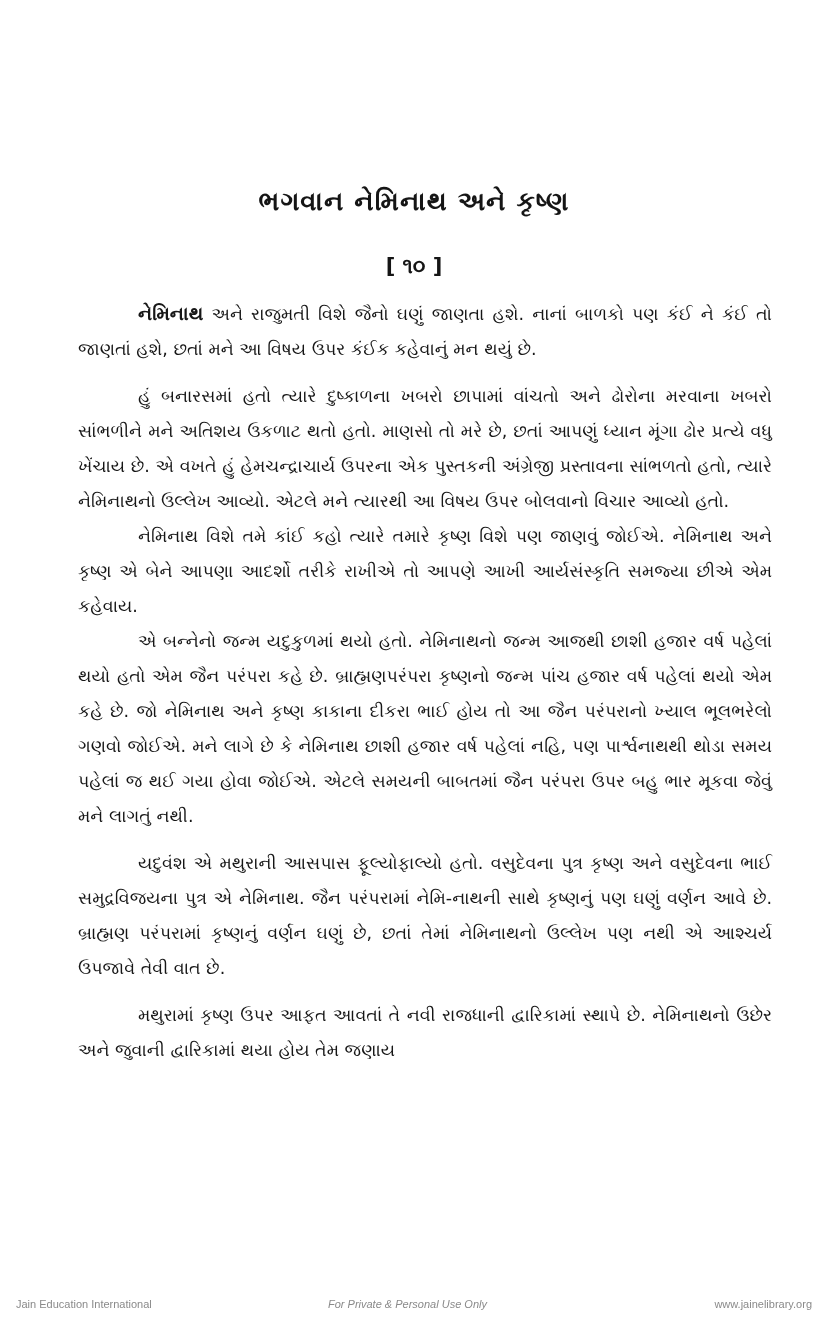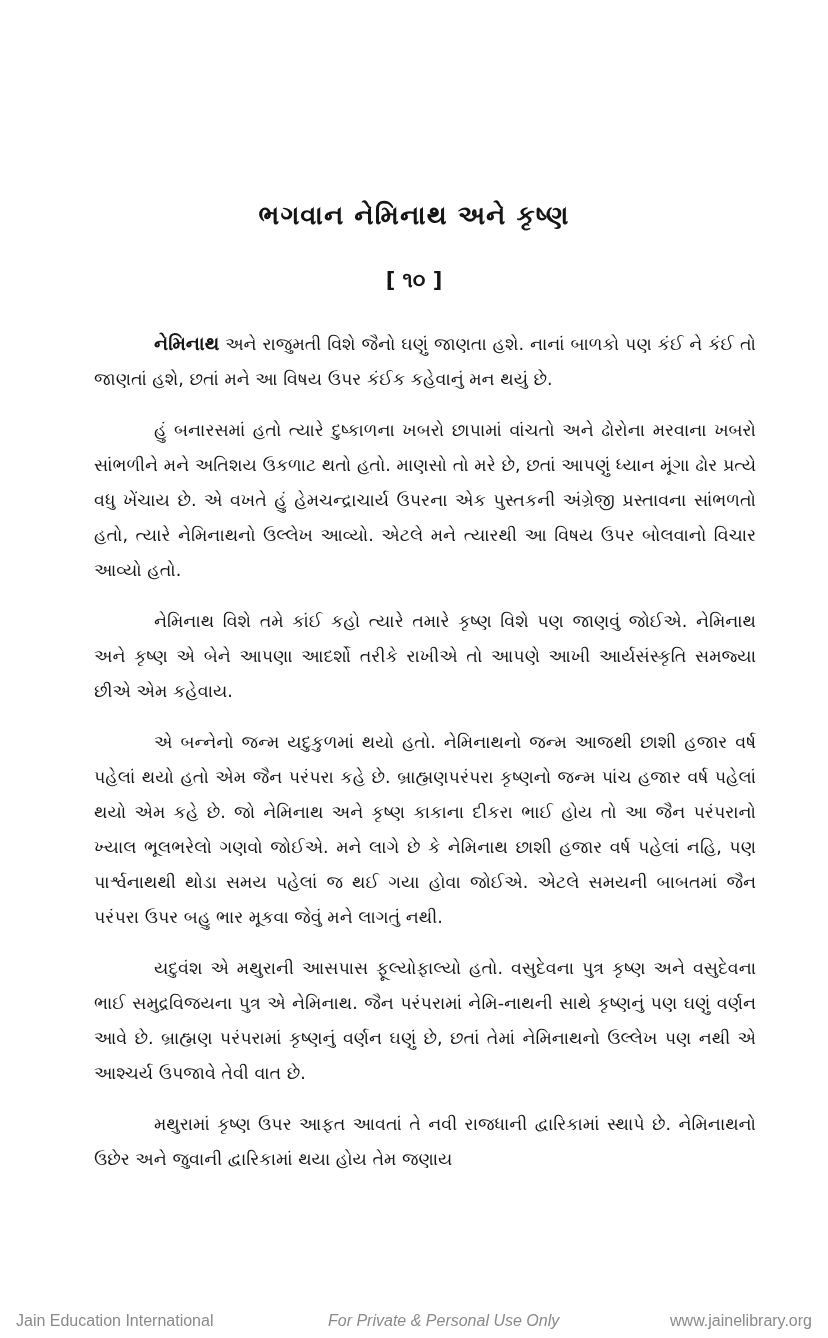--- a/index.html
+++ b/index.html
@@ -10,21 +10,21 @@
     body {
       width: 828px;
       height: 1338px;
       position: relative;
       overflow: hidden;
       font-family: "DejaVu Sans", sans-serif;
       color: #111111;
     }
     .page {
       position: absolute;
-      left: 0; top: 14px;
+      left: 0; top: 0;
       width: 828px;
       height: 1142px;
     }
     .chapter-title {
       position: absolute;
       top: 186px;
       left: 0;
       width: 828px;
       text-align: center;
       font-size: 26px;
@@ -45,39 +45,39 @@
     .body-text {
       position: absolute;
       top: 296px;
       left: 78px;
       width: 694px;
       font-size: 17.5px;
       line-height: 35px;
       color: #161616;
     }
     .para {
-      margin: 16px;
+      margin: 0;
       text-align: justify;
       text-indent: 60px;
     }
     .para.gap-lg {
       margin-top: 12px;
     }
     .lead-word {
       font-weight: bold;
       font-size: 19px;
     }
     .footer {
       position: absolute;
       top: 1298px;
       left: 0;
       width: 828px;
       height: 20px;
       font-family: "Liberation Sans", sans-serif;
-      font-size: 16px;
+      font-size: 11px;
       color: #8a8a8a;
     }
     .footer span {
       position: absolute;
       top: 0;
     }
     .footer .f-left { left: 16px; }
     .footer .f-center { left: 328px; font-style: italic; }
     .footer .f-right { right: 16px; }
   </style>

